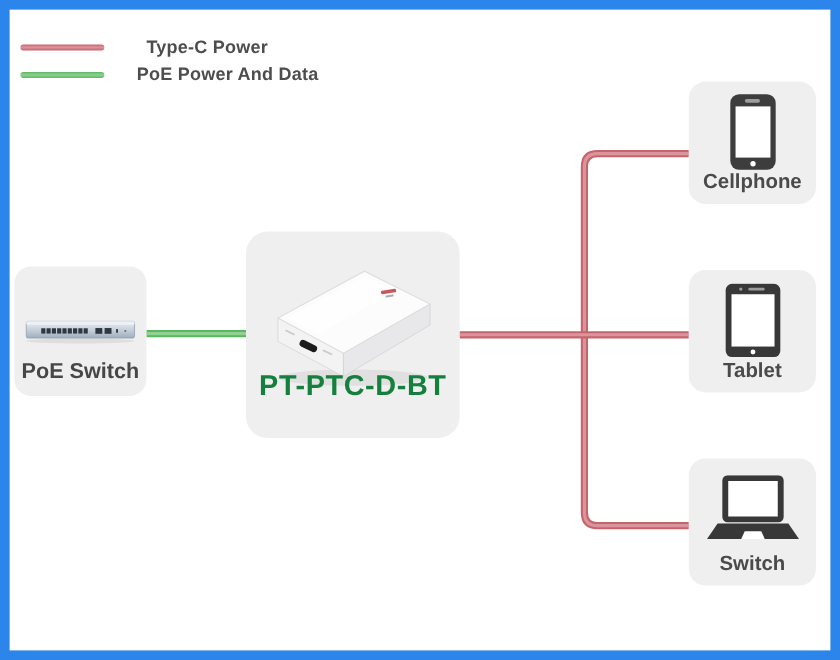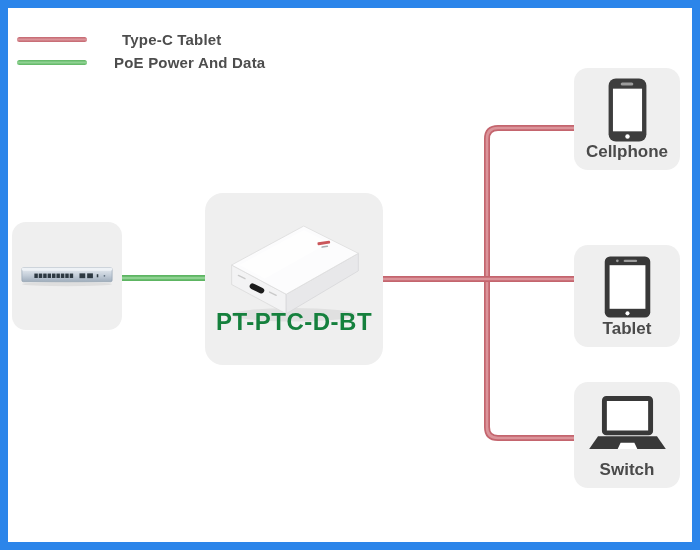--- a/index.html
+++ b/index.html
@@ -53,21 +53,21 @@
     border-radius: 14px;
     z-index: 2;
     display: flex;
     flex-direction: column;
     align-items: center;
     text-decoration: underline;
   }
   .card-switch   { left: 12px;  top: 222px; width: 110px; height: 108px; }
   .card-center   { left: 205px; top: 193px; width: 178px; height: 172px; border-radius: 18px; }
   .card-cellphone{ left: 574px; top: 68px;  width: 106px; height: 102px; }
-  .card-tablet   { left: 574px; top: 225px; width: 106px; height: 102px; margin-top: 20px; }
+  .card-tablet   { left: 574px; top: 225px; width: 106px; height: 102px; }
   .card-laptop   { left: 574px; top: 382px; width: 106px; height: 106px; }
 
   .node-label {
     position: absolute;
     width: 100%;
     text-align: center;
     font-weight: 700;
     color: #474747;
     white-space: nowrap;
   }
@@ -99,21 +99,21 @@
     <g>
       <path d="M574,128 H498 Q487,128 487,139 V427 Q487,438 498,438 H574" stroke="#c4656e" stroke-width="6" fill="none"></path>
       <path d="M574,128 H498 Q487,128 487,139 V427 Q487,438 498,438 H574" stroke="#db949a" stroke-width="2.6" fill="none"></path>
       <path d="M383,279 L574,279" stroke="#c4656e" stroke-width="6" fill="none"></path>
       <path d="M383,279 L574,279" stroke="#db949a" stroke-width="2.6" fill="none"></path>
     </g>
   </svg>
 
   <div class="legend">
     <div class="legend-swatch swatch-red"></div>
-    <div class="legend-label label-typec">Type-C Tablet</div>
+    <div class="legend-label label-typec">Type-C Power</div>
     <div class="legend-swatch swatch-green"></div>
     <div class="legend-label label-poe">PoE Power And Data</div>
   </div>
 
   <div class="card card-switch">
     <div class="icon-wrap">
       <svg width="96" height="26" viewBox="0 0 100 26">
         <defs>
           <linearGradient id="swBody" x1="0" y1="0" x2="0" y2="1">
             <stop offset="0" stop-color="#e9eef3"></stop>
@@ -134,20 +134,21 @@
           <rect x="43.6" y="11.5" width="3.6" height="4.6"></rect>
           <rect x="48.2" y="11.5" width="3.6" height="4.6"></rect>
           <rect x="52.8" y="11.5" width="3.6" height="4.6"></rect>
           <rect x="63" y="11.3" width="6" height="5"></rect>
           <rect x="71" y="11.3" width="6" height="5"></rect>
           <rect x="81" y="12.2" width="1.6" height="3.2"></rect>
         </g>
         <circle cx="89" cy="13.8" r="0.9" fill="#5a6a79"></circle>
       </svg>
     </div>
+    <div class="node-label">PoE Switch</div>
   </div>
 
   <div class="card card-center">
     <div class="icon-wrap">
       <svg width="156" height="124" viewBox="0 0 160 124">
 
         <ellipse cx="80" cy="113" rx="64" ry="7" fill="#000" opacity="0.06"></ellipse>
 
         <polygon points="16,62 72,92 72,112 16,82" fill="#f3f3f4" stroke="#dadada" stroke-width="0.8"></polygon>
 

